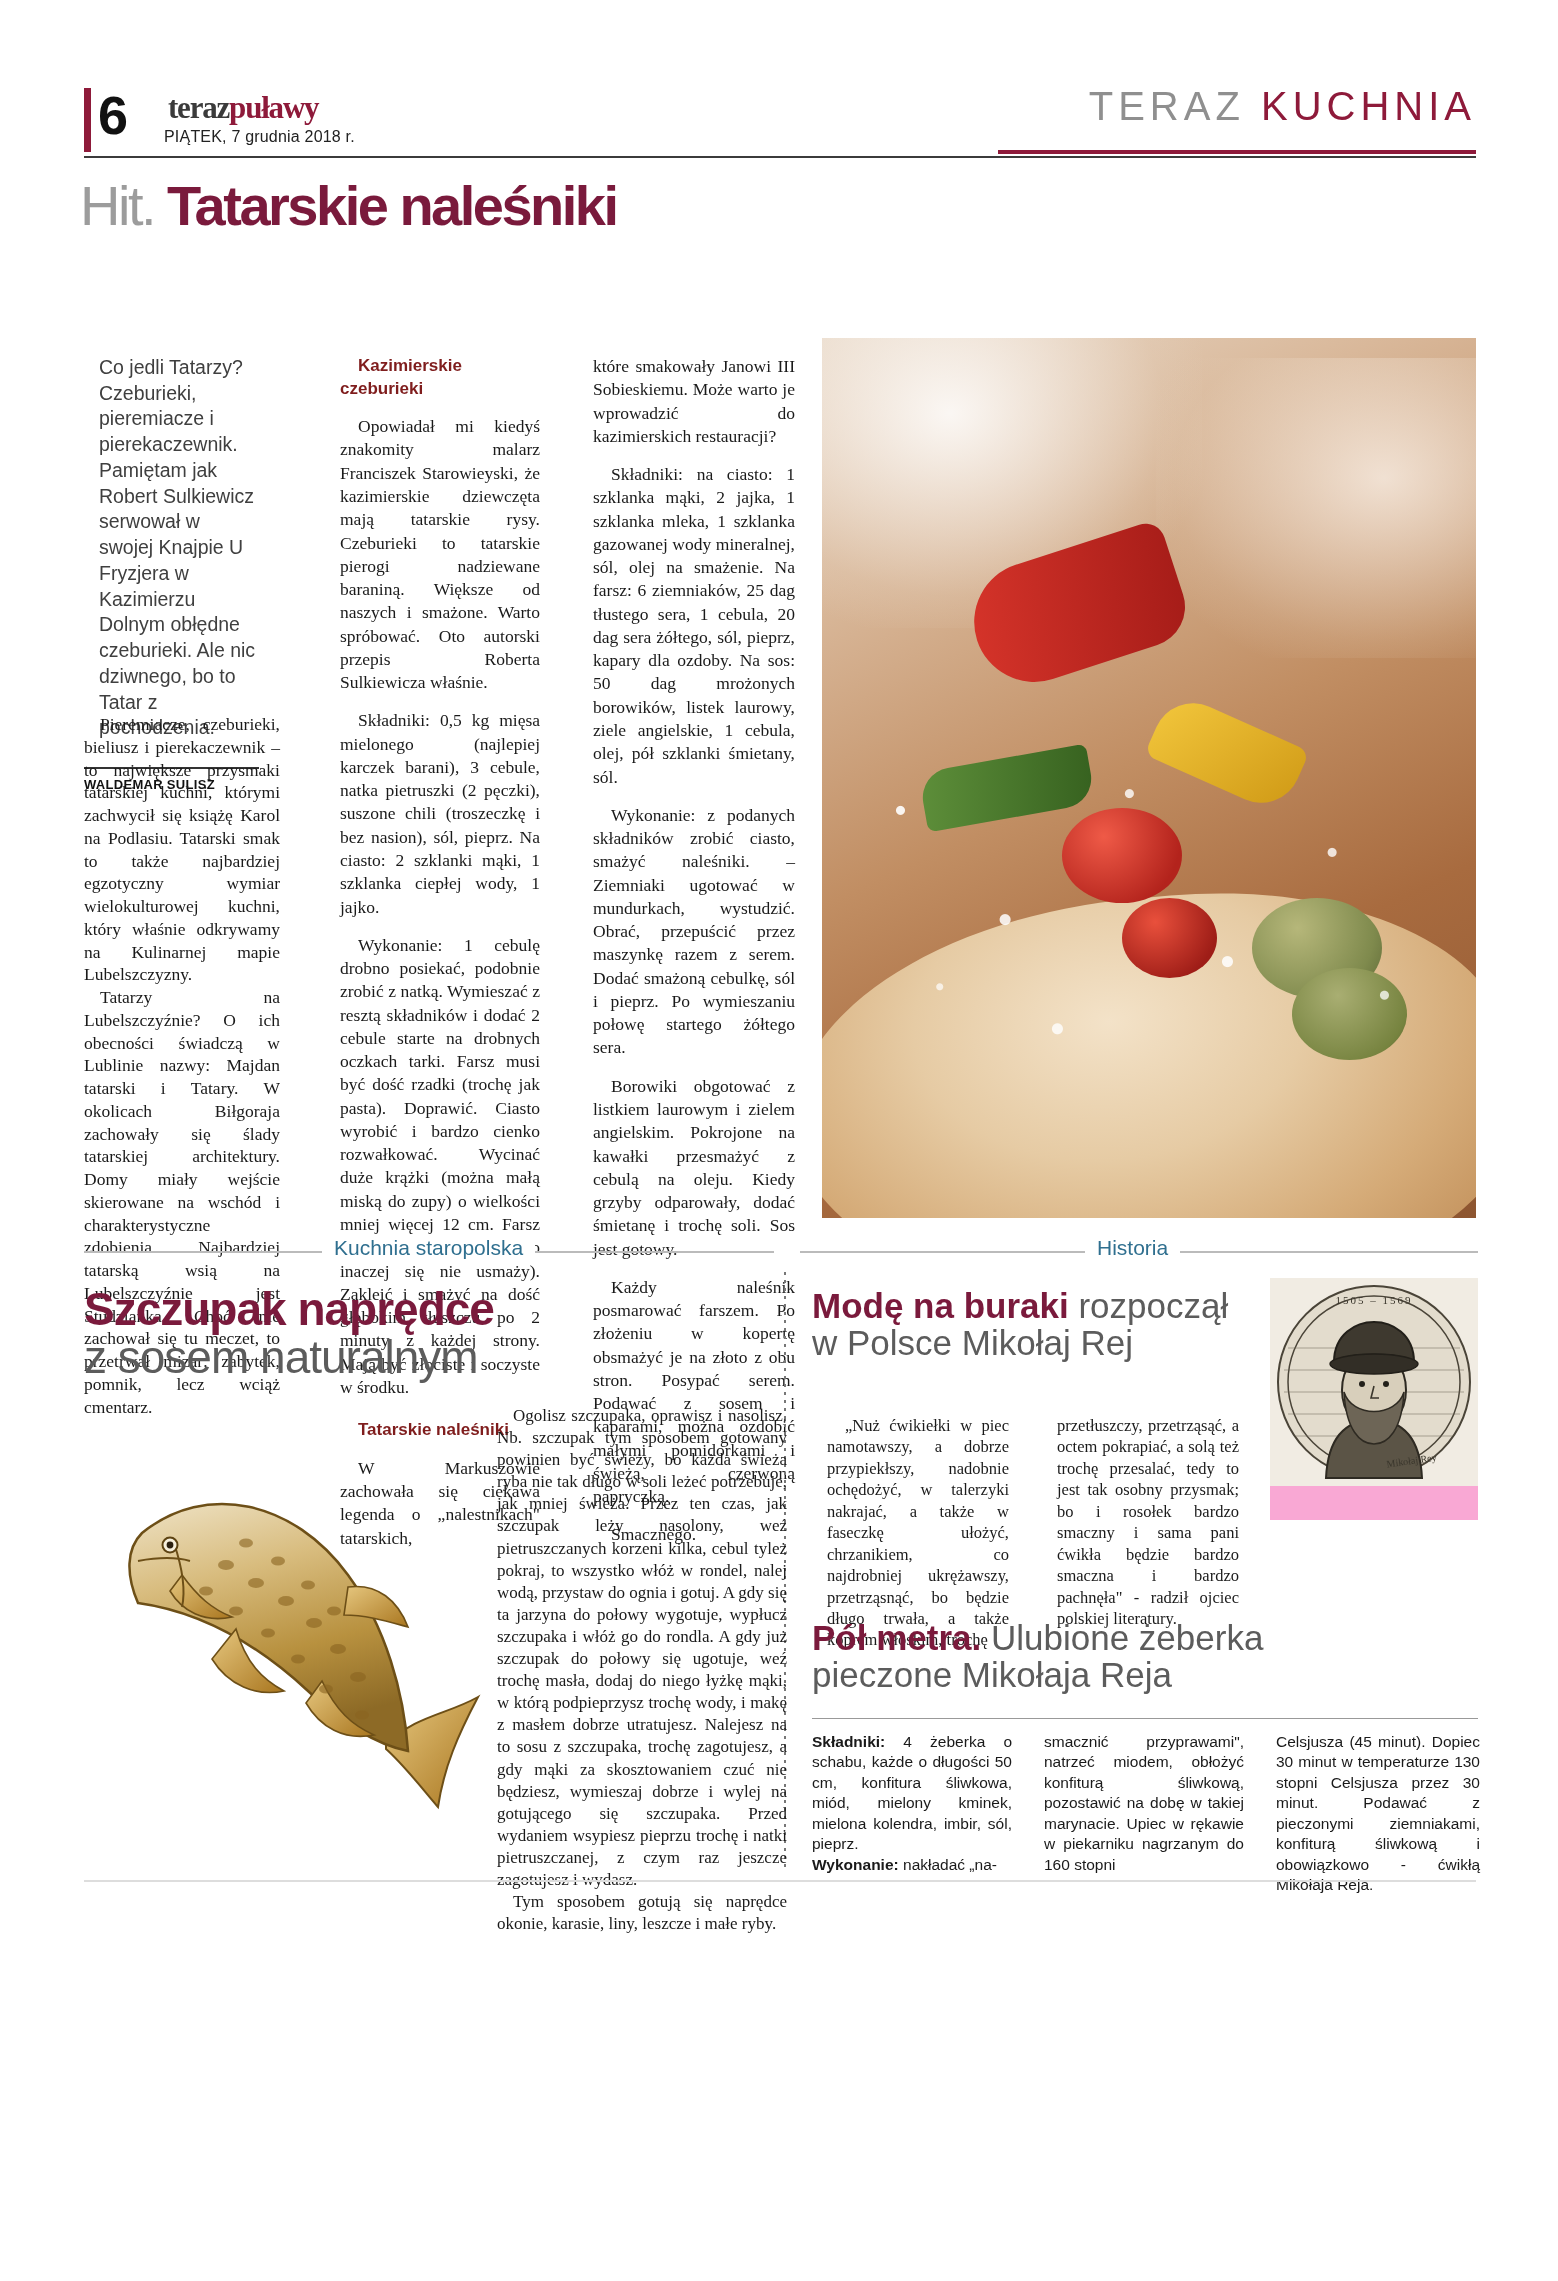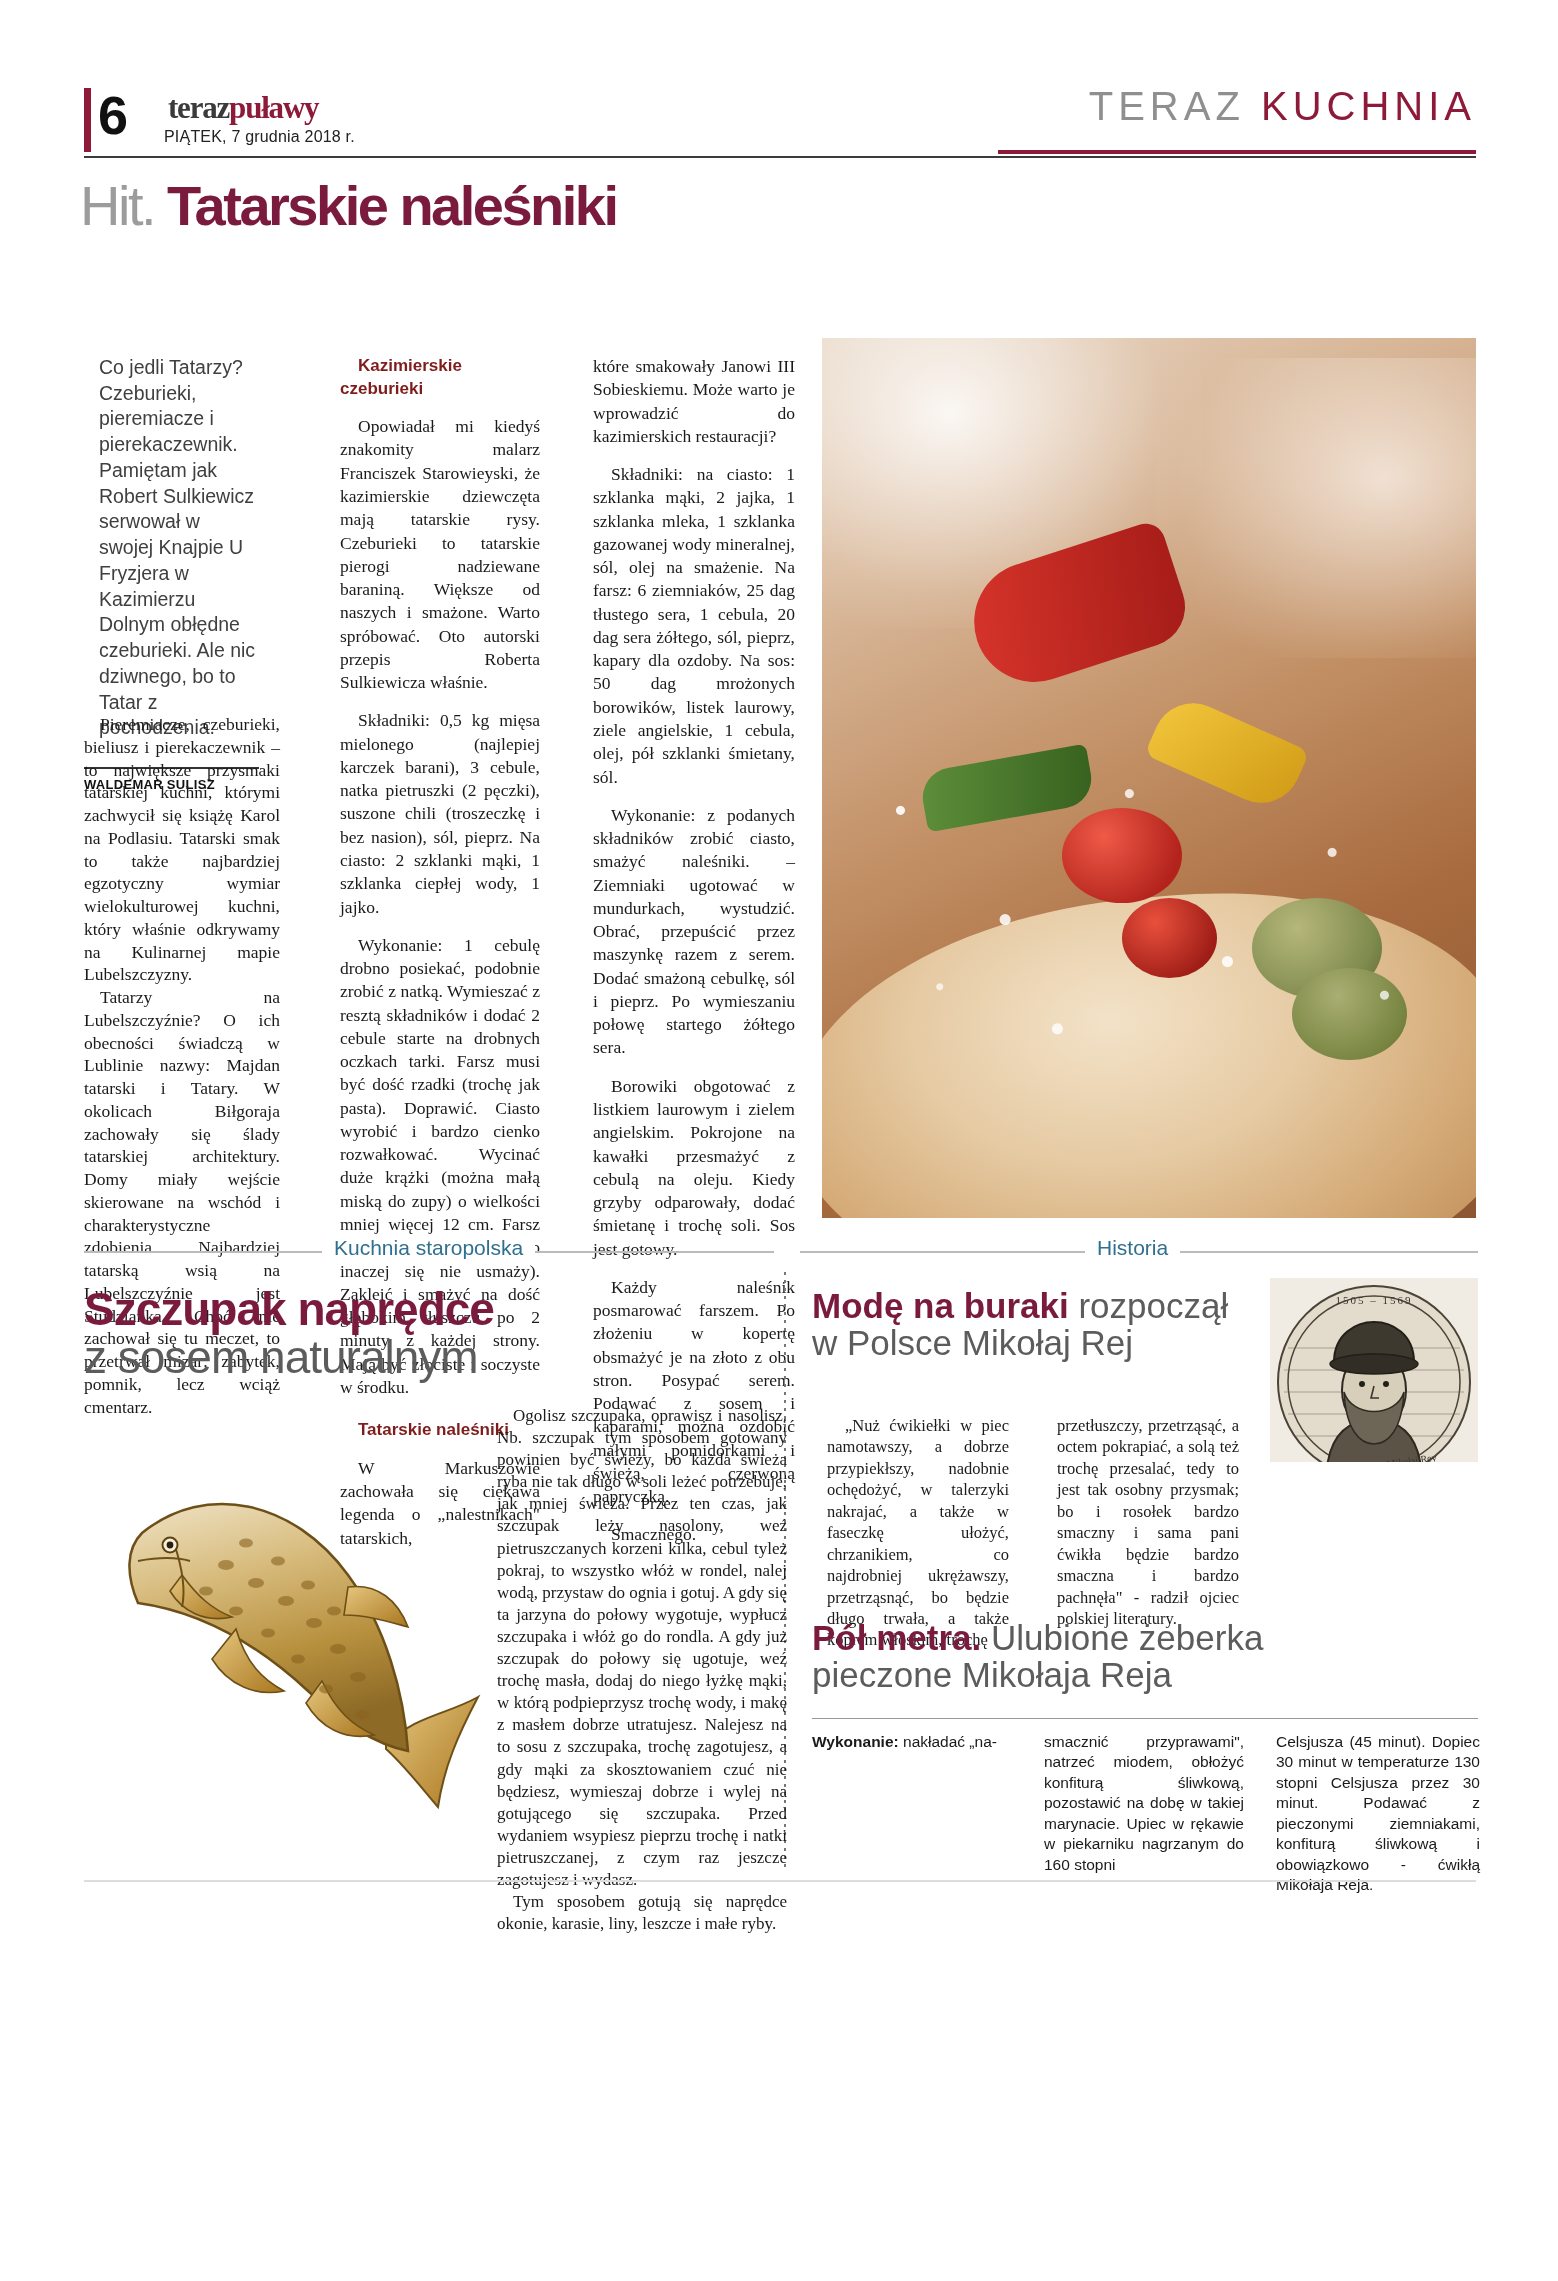--- a/index.html
+++ b/index.html
@@ -163,22 +163,22 @@
   
   .vdots {
     position: absolute; left: 784px; top: 1272px; width: 2px; height: 600px;
     background: repeating-linear-gradient(to bottom, #777 0 3px, rgba(0,0,0,0) 3px 8px);
   }
   #buraki-title { left: 812px; top: 1288px; width: 520px; font-size: 35px; }
   #buraki-title .b1 { color: #7a1a3c; font-weight: bold; }
   #buraki-title .b2 { color: #5c5c5c; font-weight: normal; }
 
   .rej-portrait {
-    position: absolute; left: 1270px; top: 1278px; width: 208px; height: 184px;
-    background: #fdba74;
+    position: absolute; left: 1270px; top: 1278px; width: 208px; height: 242px;
+    background: #f9a8d4;
     overflow: hidden;
   }
   #buraki-c1 { left: 812px; top: 1400px; width: 212px; font-size: 16.5px; line-height: 1.3; }
   #buraki-c2 { left: 1042px; top: 1400px; width: 212px; font-size: 16.5px; line-height: 1.3; }
 
   #zeberka-title { left: 812px; top: 1620px; width: 620px; font-size: 35px; }
   #zeberka-title .z1 { color: #7a1a3c; font-weight: bold; }
   #zeberka-title .z2 { color: #5c5c5c; font-weight: normal; }
   #zeberka-title .z3 { color: #5c5c5c; font-weight: normal; display: block; }
 
@@ -377,20 +377,24 @@
 
   <div class="big-title" id="zeberka-title">
     <span class="z1">Pół metra.</span>
     <span class="z2">Ulubione żeberka</span>
     <span class="z3">pieczone Mikołaja Reja</span>
   </div>
   <div class="zeb-rule"></div>
 
   <div class="zcol" id="zcol1">
     <p>
+      <b>Składniki:</b>
+      <span>4 żeberka o schabu, każde o długości 50 cm, konfitura śliwkowa, miód, mielony kminek, mielona kolendra, imbir, sól, pieprz.</span>
+    </p>
+    <p>
       <b>Wykonanie:</b>
       <span>nakładać „na-</span>
     </p>
   </div>
   <div class="zcol" id="zcol2">
     <p>smacznić przyprawami", natrzeć miodem, obłożyć konfiturą śliwkową, pozostawić na dobę w takiej marynacie. Upiec w rękawie w piekarniku nagrzanym do 160 stopni</p>
   </div>
   <div class="zcol" id="zcol3">
     <p>Celsjusza (45 minut). Dopiec 30 minut w temperaturze 130 stopni Celsjusza przez 30 minut. Podawać z pieczonymi ziemniakami, konfiturą śliwkową i obowiązkowo - ćwikłą Mikołaja Reja.</p>
   </div>

